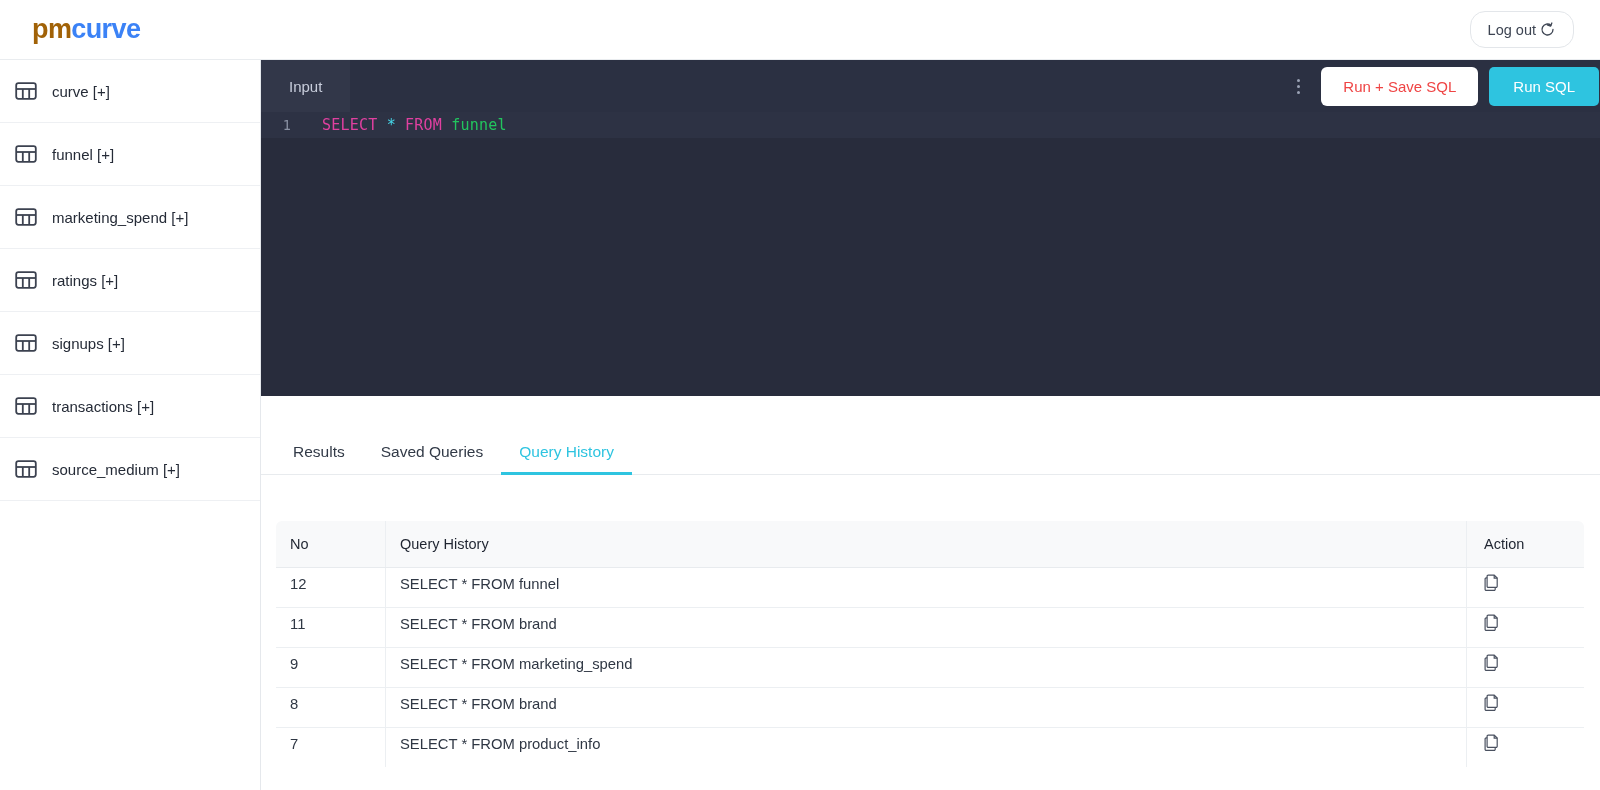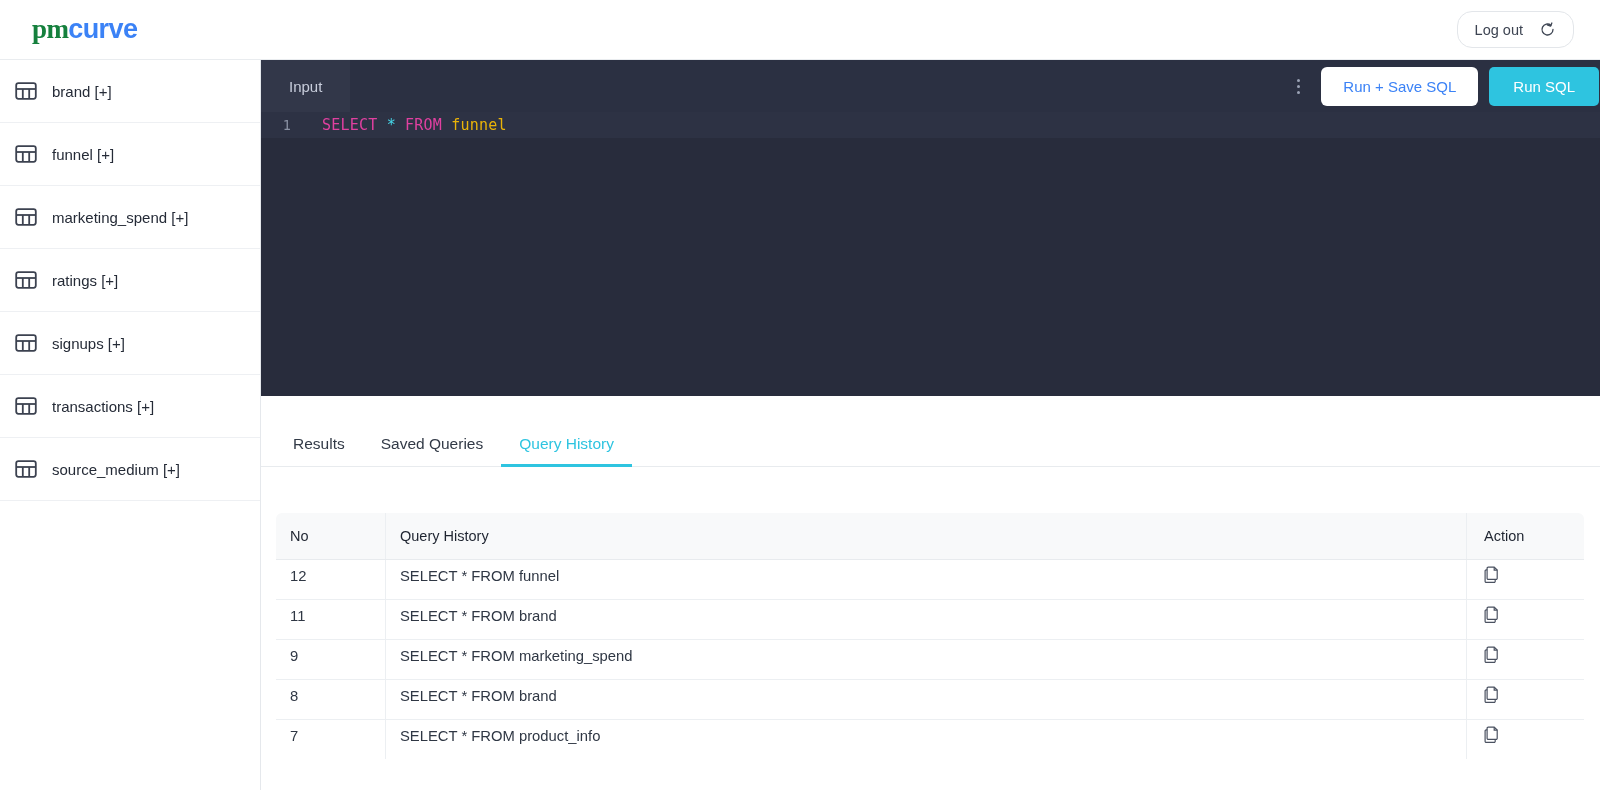--- a/index.html
+++ b/index.html
@@ -19,27 +19,27 @@
     height: 60px;
     min-height: 60px;
     background: #ffffff;
     border-bottom: 1px solid #e9ecef;
     display: flex;
     align-items: center;
     justify-content: space-between;
     padding: 0 26px 0 32px;
   }
   .logo { font-size: 27px; font-weight: 700; letter-spacing: -0.6px; line-height: 1; }
-  .logo .pm { color: #15803d; font-family: Liberation Serif, serif; }
+  .logo .pm { color: #a16207; }
   .logo .curve { color: #3b82f6; }
 
   .logout-btn {
     display: flex;
     align-items: center;
-    gap: 16px;
+    gap: 3px;
     border: 1px solid #e3e6ea;
     background: #ffffff;
     border-radius: 15px;
     padding: 9px 17px;
     font-size: 14.5px;
     color: #3d4452;
     cursor: pointer;
     font-family: "Liberation Sans", sans-serif;
   }
   .logout-btn svg { display: block; }
@@ -102,21 +102,21 @@
   }
   .kebab i { width: 3px; height: 3px; border-radius: 50%; background: #9aa2b5; display: block; }
   .btn {
     border: none;
     border-radius: 6px;
     font-size: 15px;
     cursor: pointer;
     font-family: "Liberation Sans", sans-serif;
     white-space: nowrap;
   }
-  .btn-save { background: #ffffff; color: #3b82f6; padding: 11px 22px; margin-right: 11px; }
+  .btn-save { background: #ffffff; color: #ef4444; padding: 11px 22px; margin-right: 11px; }
   .btn-run { background: #2ec4e0; color: #ffffff; padding: 11px 24px; border-radius: 5px; }
 
   .code-area { height: 284px; background: #282c3c; padding-top: 0; position: relative; }
   .code-line {
     display: flex;
     align-items: center;
     height: 26px;
     background: #2d3244;
     font-family: "DejaVu Sans Mono", monospace;
     font-size: 15px;
@@ -125,30 +125,31 @@
     width: 38px;
     text-align: right;
     padding-right: 8px;
     color: #8a91a3;
     font-size: 13.5px;
     user-select: none;
   }
   .code-text { padding-left: 23px; letter-spacing: 0.2px; }
   .kw { color: #e040a0; }
   .star { color: #45d6e8; }
-  .tbl { color: #eab308; }
+  .tbl { color: #22c55e; }
 
   
   .tabs {
     display: flex;
     align-items: flex-end;
     gap: 0;
     border-bottom: 1px solid #e8ebee;
     padding: 0 14px 0 14px;
     height: 48px;
+    margin-top: 8px;
   }
   .tab {
     padding: 0 18px 13px 18px;
     font-size: 15.5px;
     color: #323a47;
     cursor: pointer;
     border-bottom: 3px solid transparent;
     margin-bottom: -1px;
     line-height: 1;
   }
@@ -215,21 +216,21 @@
 
     <div class="sidebar">
 
       <div id="side-host">
           <div class="side-item">
             <span style="width: 24px; height: 24px; display: block; flex: 0 0 24px;"><svg class="tbl-icon" viewBox="0 0 24 24" fill="none" xmlns="http://www.w3.org/2000/svg">
                 <rect x="2.2" y="4.2" width="19.6" height="15.6" rx="2.2" stroke="#3c4250" stroke-width="1.8"></rect>
                 <path d="M2.2 10h19.6" stroke="#3c4250" stroke-width="1.8"></path>
                 <path d="M8.8 10v9.8M15.2 10v9.8" stroke="#3c4250" stroke-width="1.8"></path>
               </svg></span>
-            <span class="side-label">brand [+]</span>
+            <span class="side-label">curve [+]</span>
           </div>
           <div class="side-item">
             <span style="width: 24px; height: 24px; display: block; flex: 0 0 24px;"><svg class="tbl-icon" viewBox="0 0 24 24" fill="none" xmlns="http://www.w3.org/2000/svg">
                 <rect x="2.2" y="4.2" width="19.6" height="15.6" rx="2.2" stroke="#3c4250" stroke-width="1.8"></rect>
                 <path d="M2.2 10h19.6" stroke="#3c4250" stroke-width="1.8"></path>
                 <path d="M8.8 10v9.8M15.2 10v9.8" stroke="#3c4250" stroke-width="1.8"></path>
               </svg></span>
             <span class="side-label">funnel [+]</span>
           </div>
           <div class="side-item">

